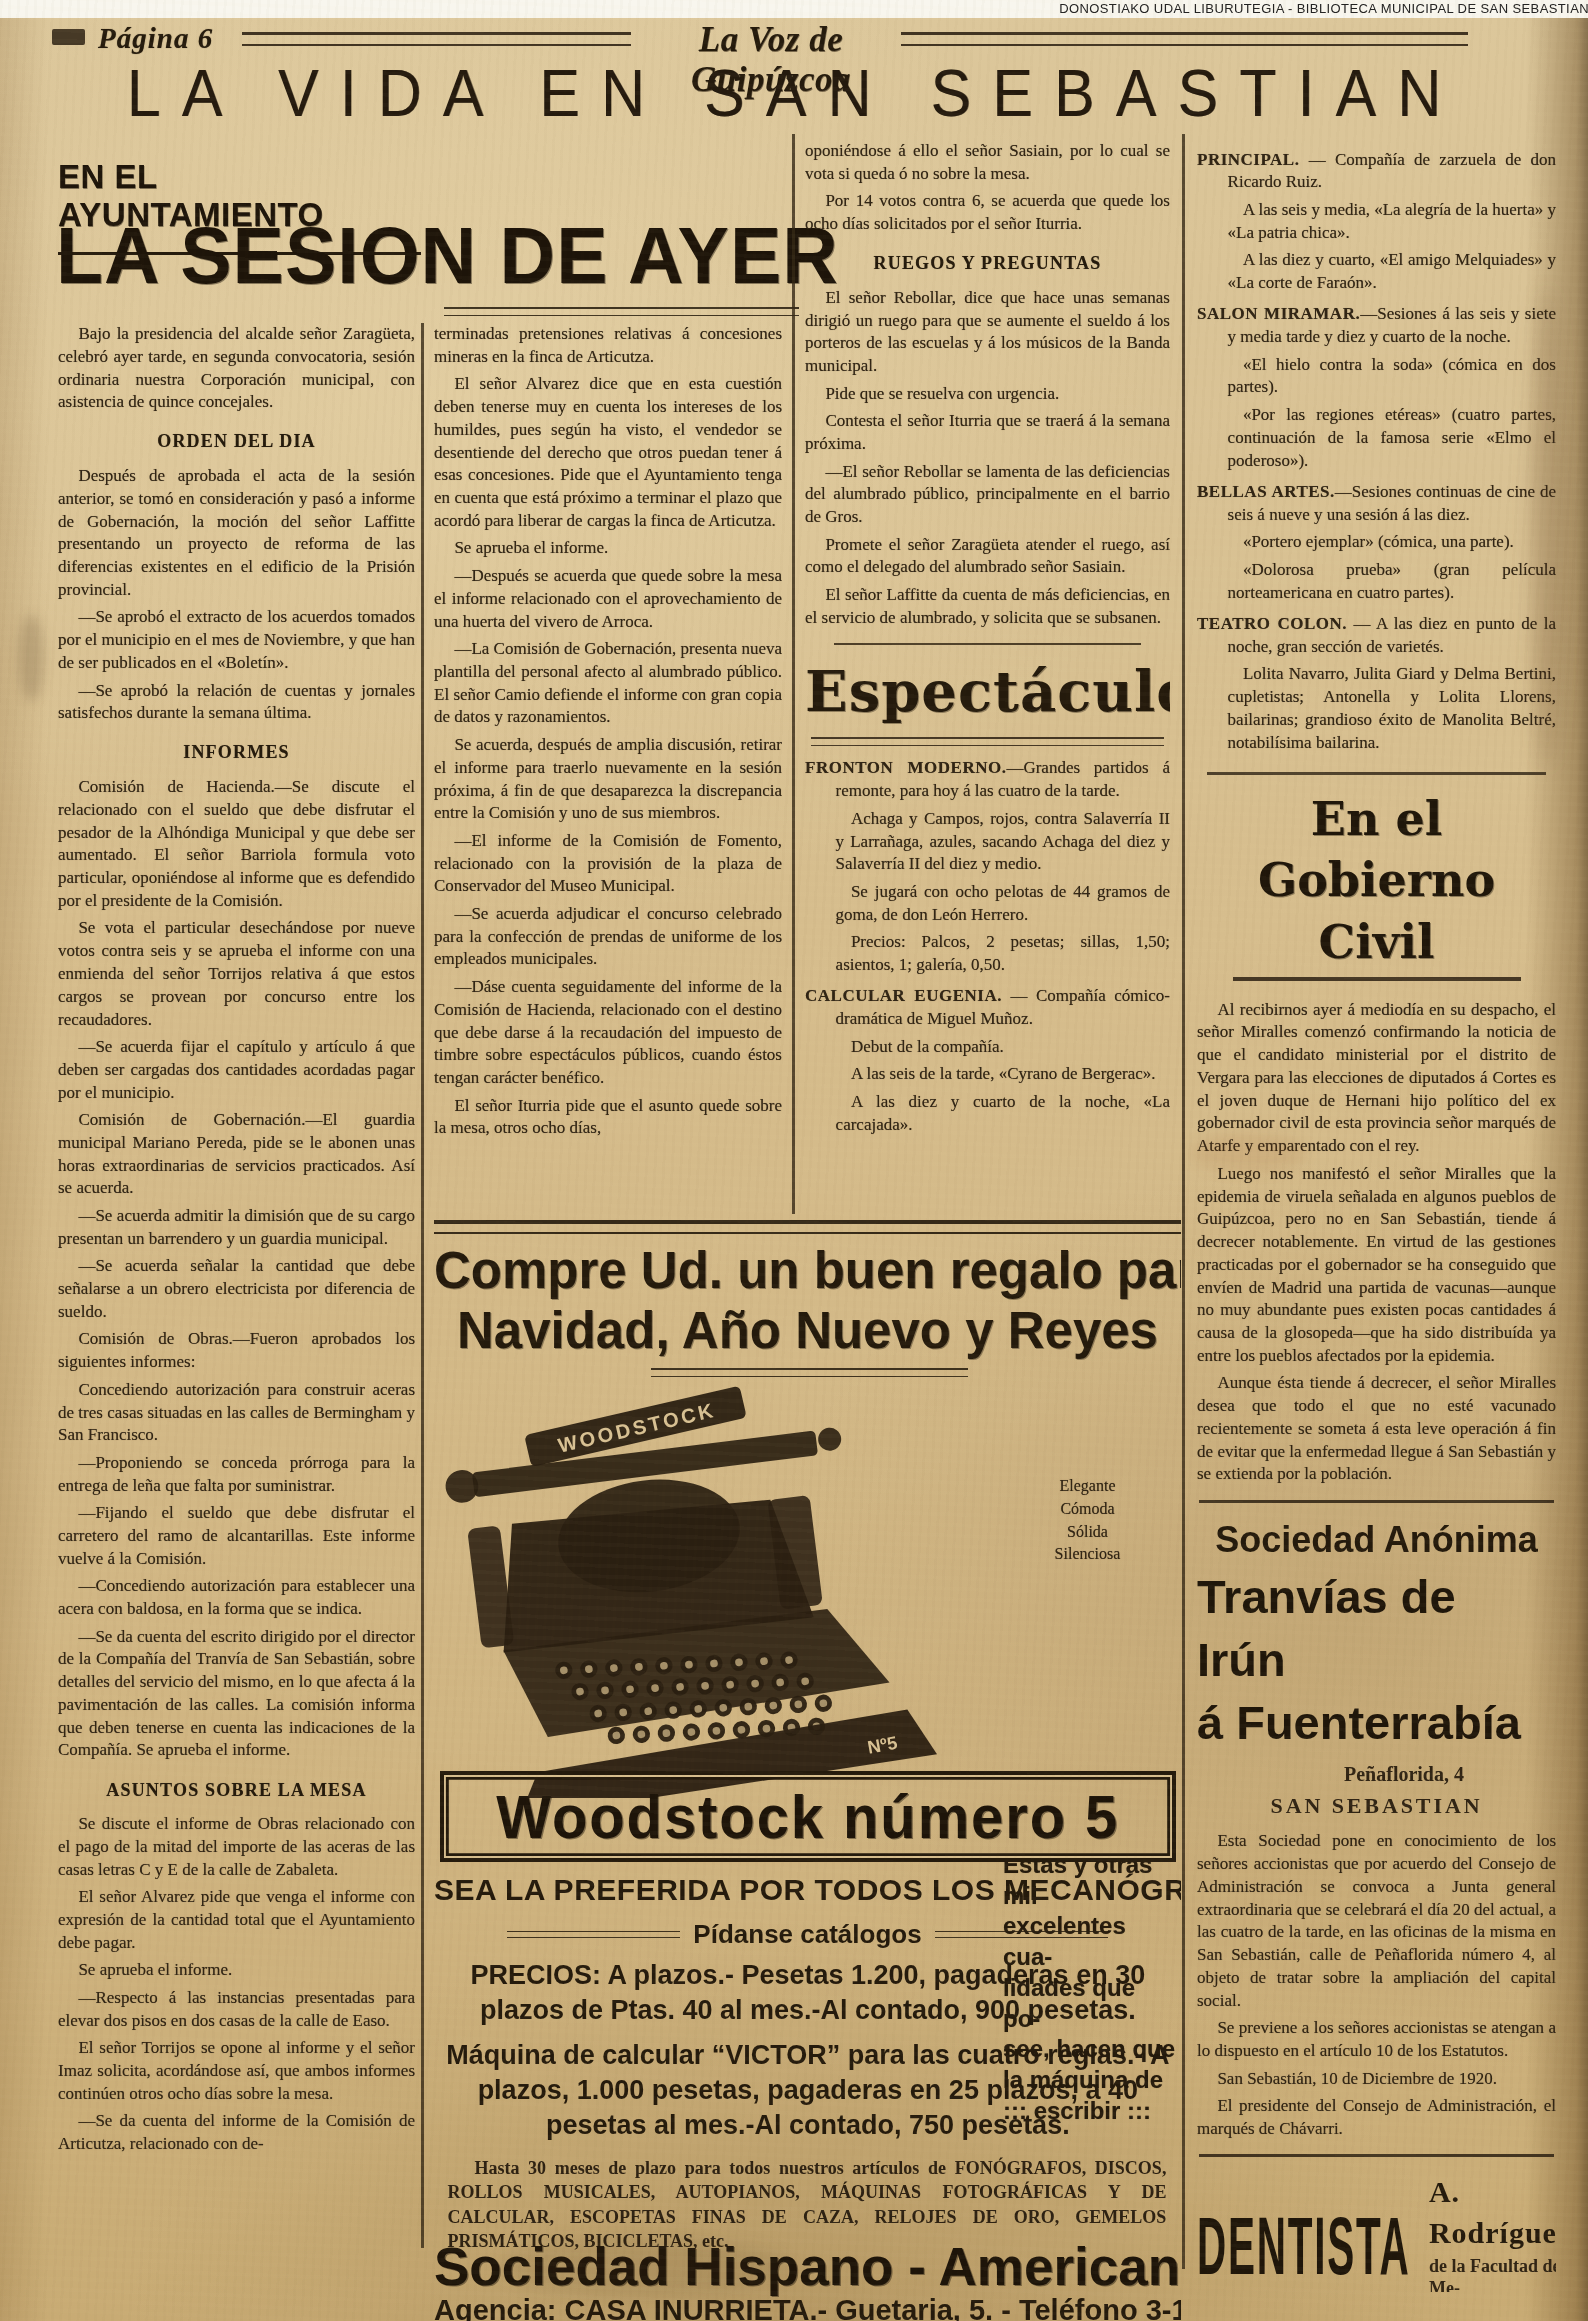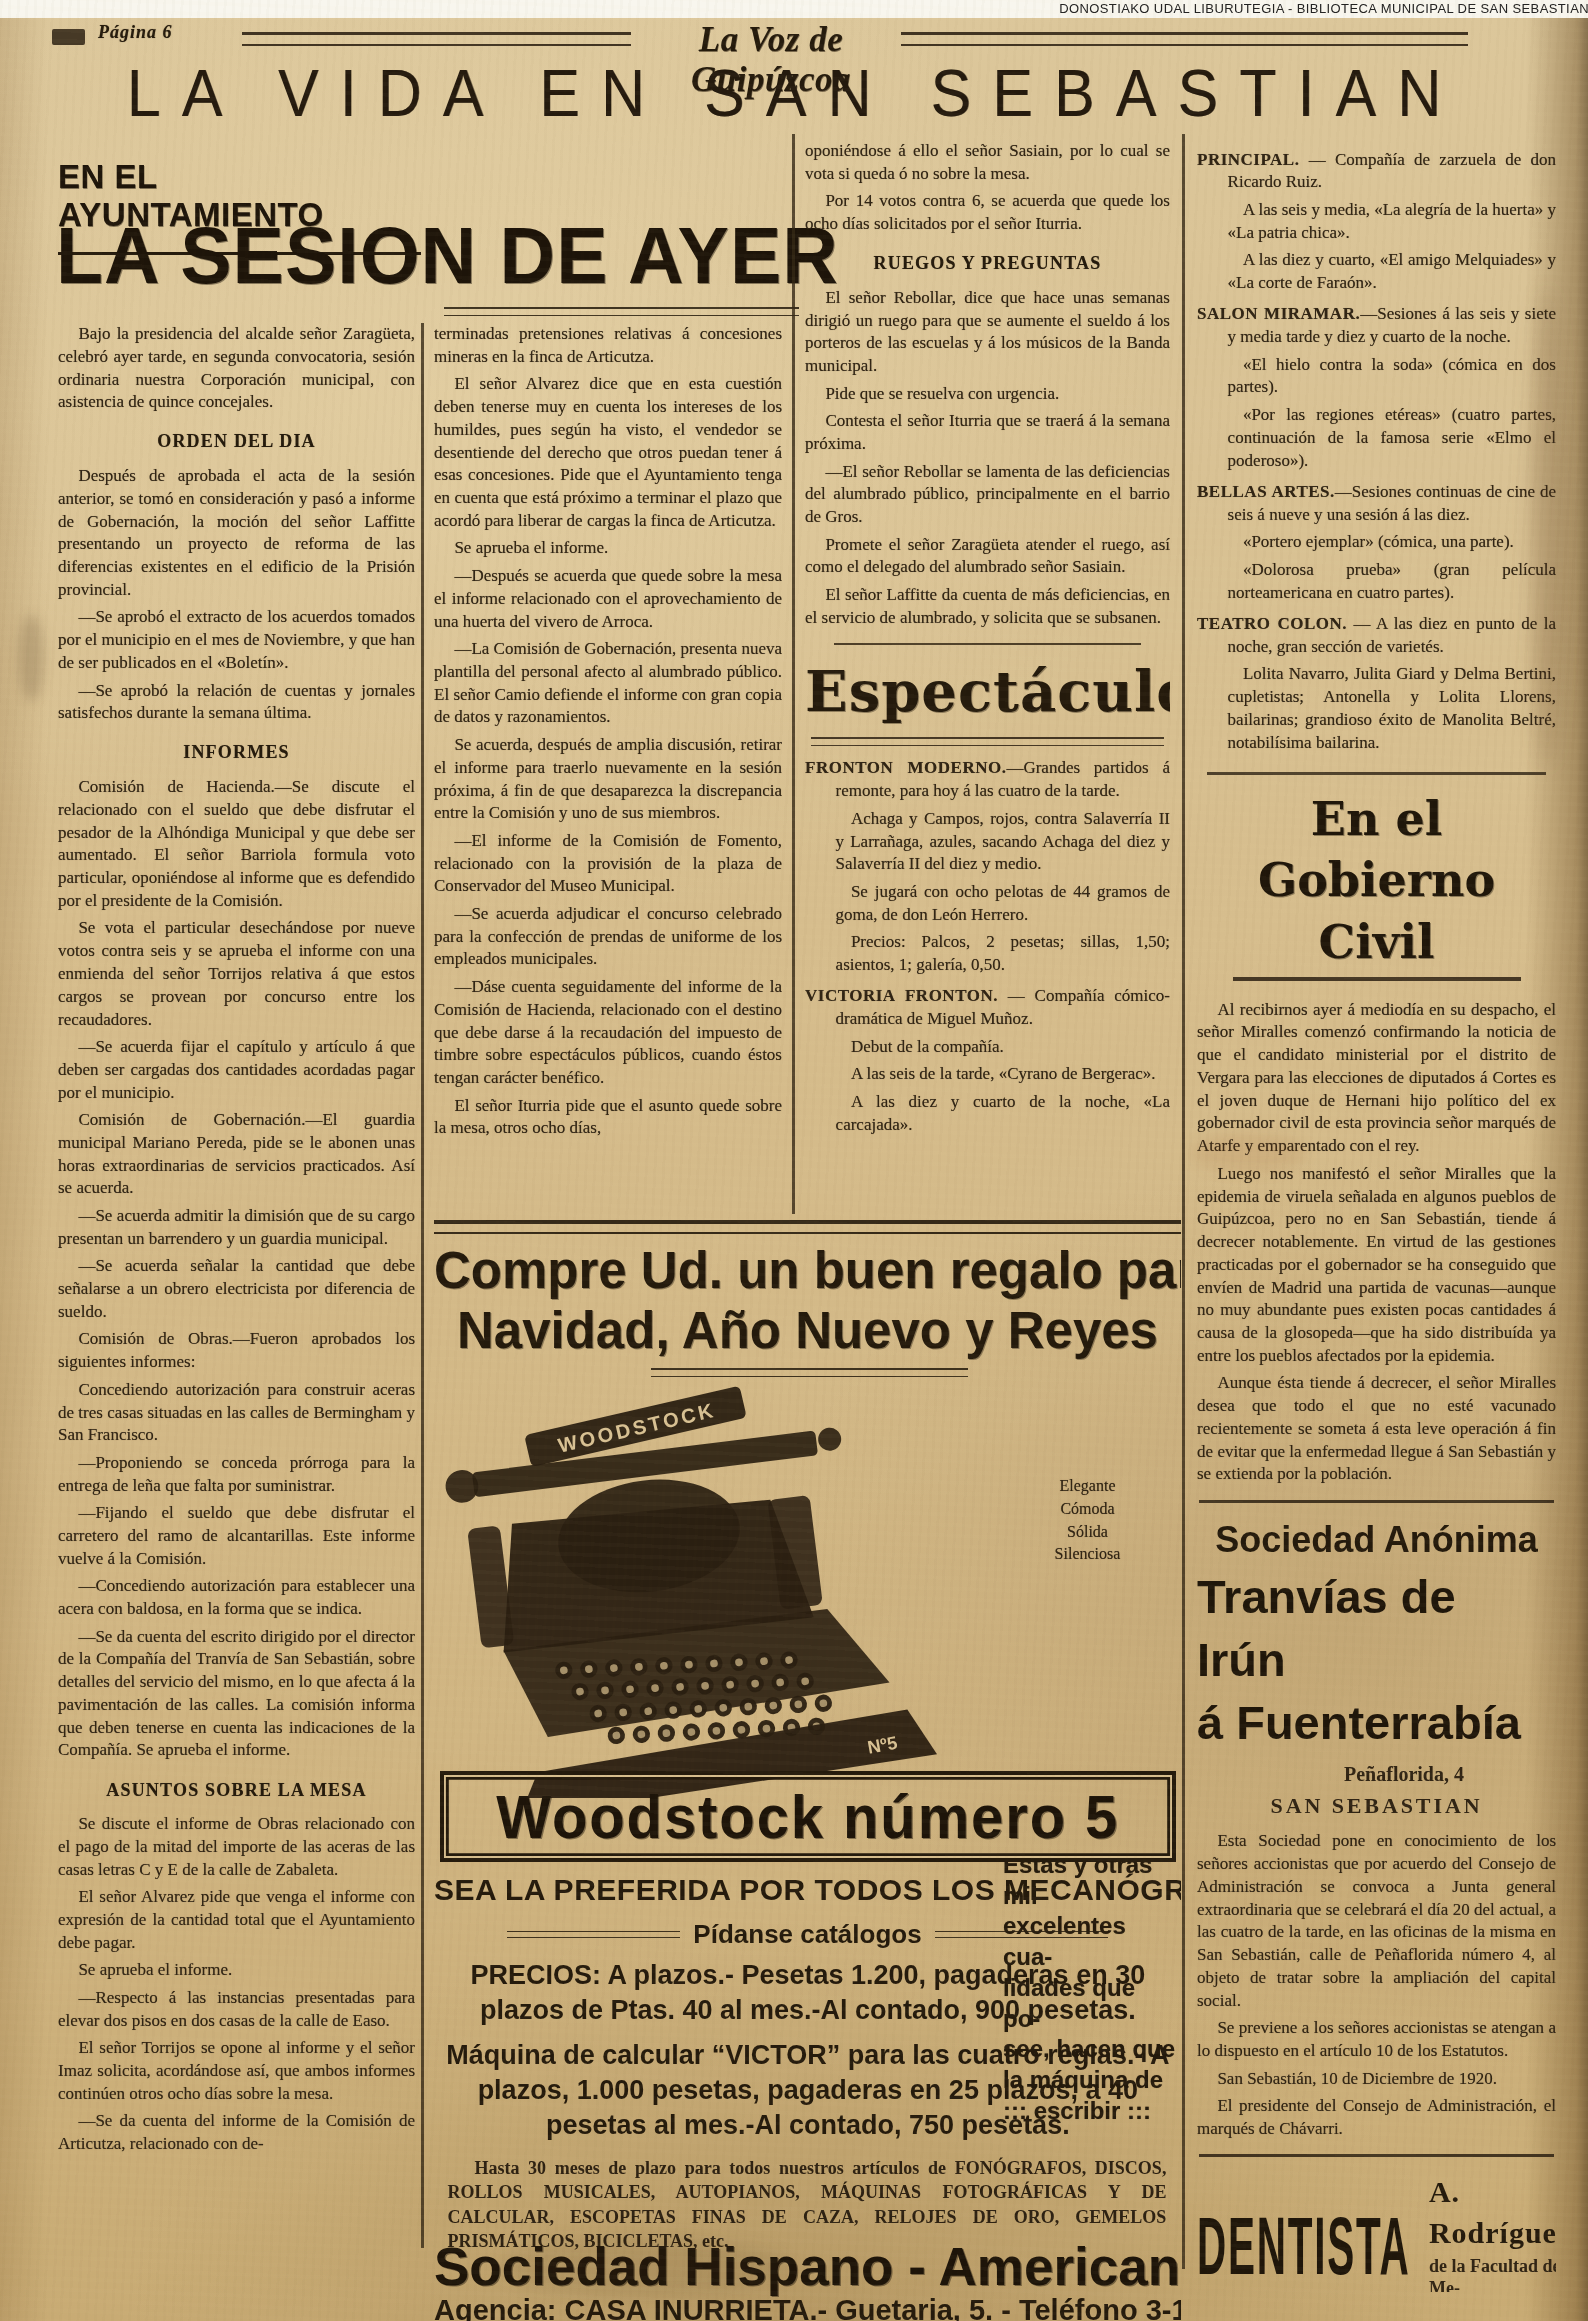--- a/index.html
+++ b/index.html
@@ -17,21 +17,21 @@
     content:"";position:absolute;inset:0;pointer-events:none;opacity:.5;
     background:
       repeating-linear-gradient(93deg, rgba(105,80,45,.05) 0 2.9px, rgba(0,0,0,0) 2.9px 8.6px),
       repeating-linear-gradient(2deg, rgba(230,214,170,.05) 0 3.8px, rgba(0,0,0,0) 3.8px 10.6px);
   }
   
   .overlay-strip{position:absolute;left:0;top:0;width:100%;height:18px;background:#f8f6ee;
     font-family:"Liberation Sans",sans-serif;font-size:13px;color:#222;text-align:right;line-height:18px;letter-spacing:0.4px;}
   .masthead{position:absolute;left:0;top:20px;width:100%;height:35px;}
   .mh-flag{position:absolute;left:52px;top:8.6px;width:33px;height:16.3px;background:#2c2012;opacity:.85;border-radius:1.9px;}
-  .mh-page{position:absolute;left:98px;top:1.9px;font-size:18px;font-weight:bold;font-style:italic;color:#241a0c;letter-spacing:1px;text-shadow:0 0 1px rgba(40,28,12,.6);}
+  .mh-page{position:absolute;left:98px;top:1.9px;font-size:29px;font-weight:bold;font-style:italic;color:#241a0c;letter-spacing:1px;text-shadow:0 0 1px rgba(40,28,12,.6);}
   .mh-rule{position:absolute;top:11.5px;height:9.6px;border-top:3.8px solid #2c2012;border-bottom:2.9px solid #2c2012;opacity:.88;}
   .mh-rule.left{left:242px;width:389px;}
   .mh-rule.right{left:901px;width:567px;}
   .mh-title{position:absolute;left:646px;top:0px;width:250px;text-align:center;font-size:35px;font-weight:bold;font-style:italic;
     color:#241a0c;letter-spacing:0.5px;text-shadow:0.5px 0.5px 0 rgba(40,28,12,.55);}
   .banner{position:absolute;left:29px;top:54px;width:1531px;text-align:center;white-space:nowrap;
     font-family:"Liberation Sans",sans-serif;font-size:61px;font-weight:400;letter-spacing:.345em;color:#241a0e;
     transform:scaleY(1.1);transform-origin:top center;text-shadow:0.6px 0.6px 0.5px rgba(36,26,14,.5);}
   
   .kicker{position:absolute;left:58px;top:158px;width:363px;font-family:"Liberation Sans",sans-serif;
@@ -195,21 +195,21 @@
         <p class="np np-p">El señor Laffitte da cuenta de más deficiencias, en el servicio de alumbrado, y solicita que se subsanen.</p>
       </div>
     <div class="esp-toprule"></div>
     <div class="esp-title">Espectáculos</div>
     <div class="dbl-rule"></div>
     <div>
         <p class="np np-e"><b class="lead">FRONTON MODERNO.</b>—Grandes partidos á remonte, para hoy á las cuatro de la tarde.</p>
         <p class="np np-sub">Achaga y Campos, rojos, contra Salaverría II y Larrañaga, azules, sacando Achaga del diez y Salaverría II del diez y medio.</p>
         <p class="np np-sub">Se jugará con ocho pelotas de 44 gramos de goma, de don León Herrero.</p>
         <p class="np np-sub">Precios: Palcos, 2 pesetas; sillas, 1,50; asientos, 1; galería, 0,50.</p>
-        <p class="np np-e"><b class="lead">VICTORIA FRONTON.</b> — Compañía cómico-dramática de Miguel Muñoz.</p>
+        <p class="np np-e"><b class="lead">CALCULAR EUGENIA.</b> — Compañía cómico-dramática de Miguel Muñoz.</p>
         <p class="np np-sub">Debut de la compañía.</p>
         <p class="np np-sub">A las seis de la tarde, «Cyrano de Bergerac».</p>
         <p class="np np-sub">A las diez y cuarto de la noche, «La carcajada».</p>
       </div>
   </div>
 
   <div class="col" id="col4">
     <div>
         <p class="np np-e"><b class="lead">PRINCIPAL.</b> — Compañía de zarzuela de don Ricardo Ruiz.</p>
         <p class="np np-sub">A las seis y media, «La alegría de la huerta» y «La patria chica».</p>

